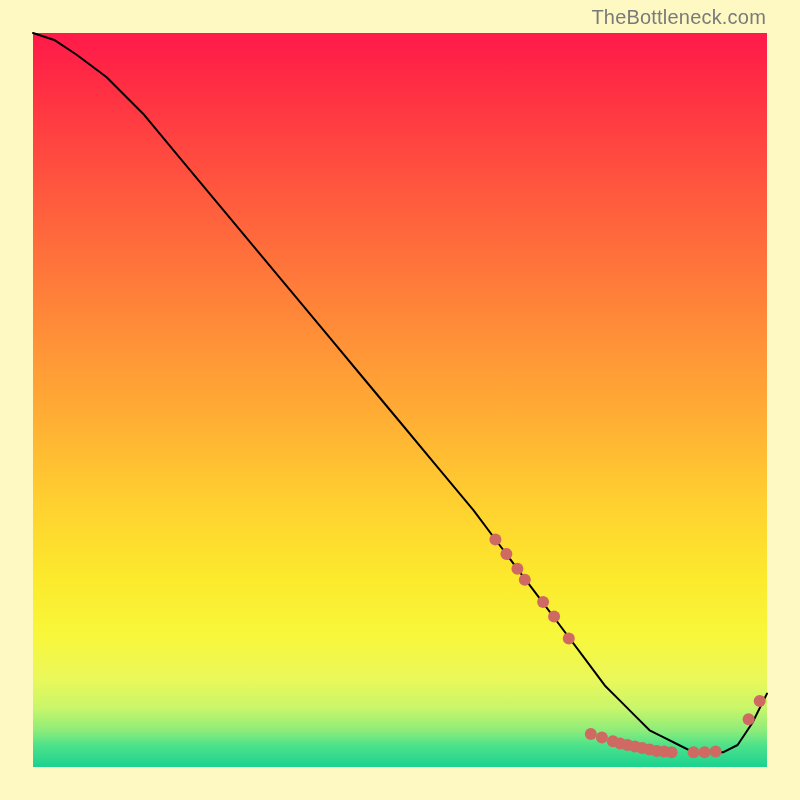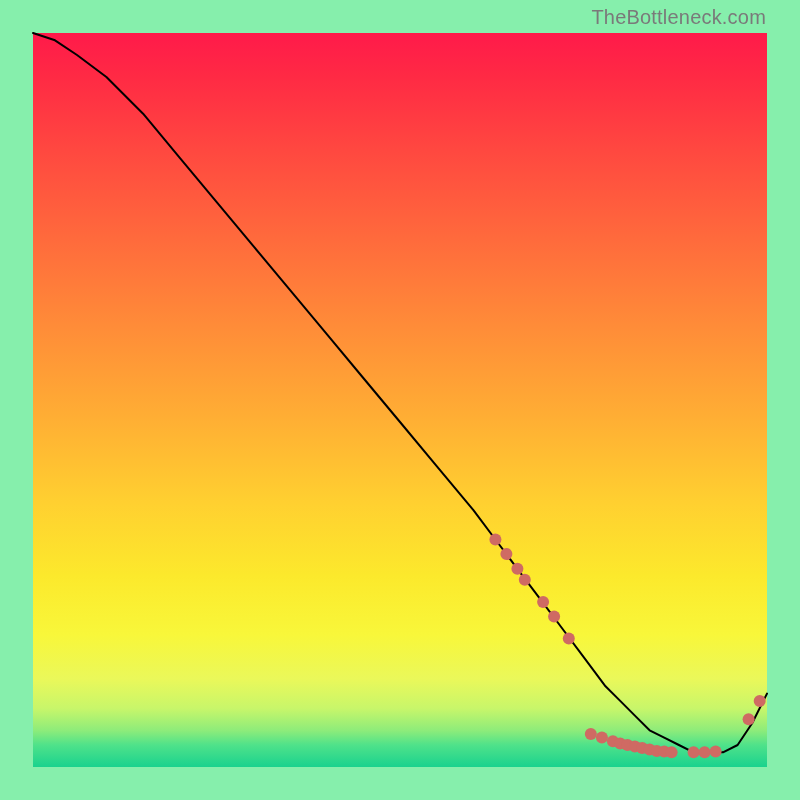--- a/index.html
+++ b/index.html
@@ -8,21 +8,21 @@
     width: 800px;
     height: 800px;
     background: #000;
     overflow: hidden;
     font-family: Arial, Helvetica, sans-serif;
   }
   .frame {
     position: relative;
     width: 800px;
     height: 800px;
-    background: #86efac;
+    background: #fef9c3;
     text-align: right;
   }
   .plot {
     position: absolute;
     left: 33px;
     top: 33px;
     width: 734px;
     height: 734px;
     
     background: linear-gradient(

